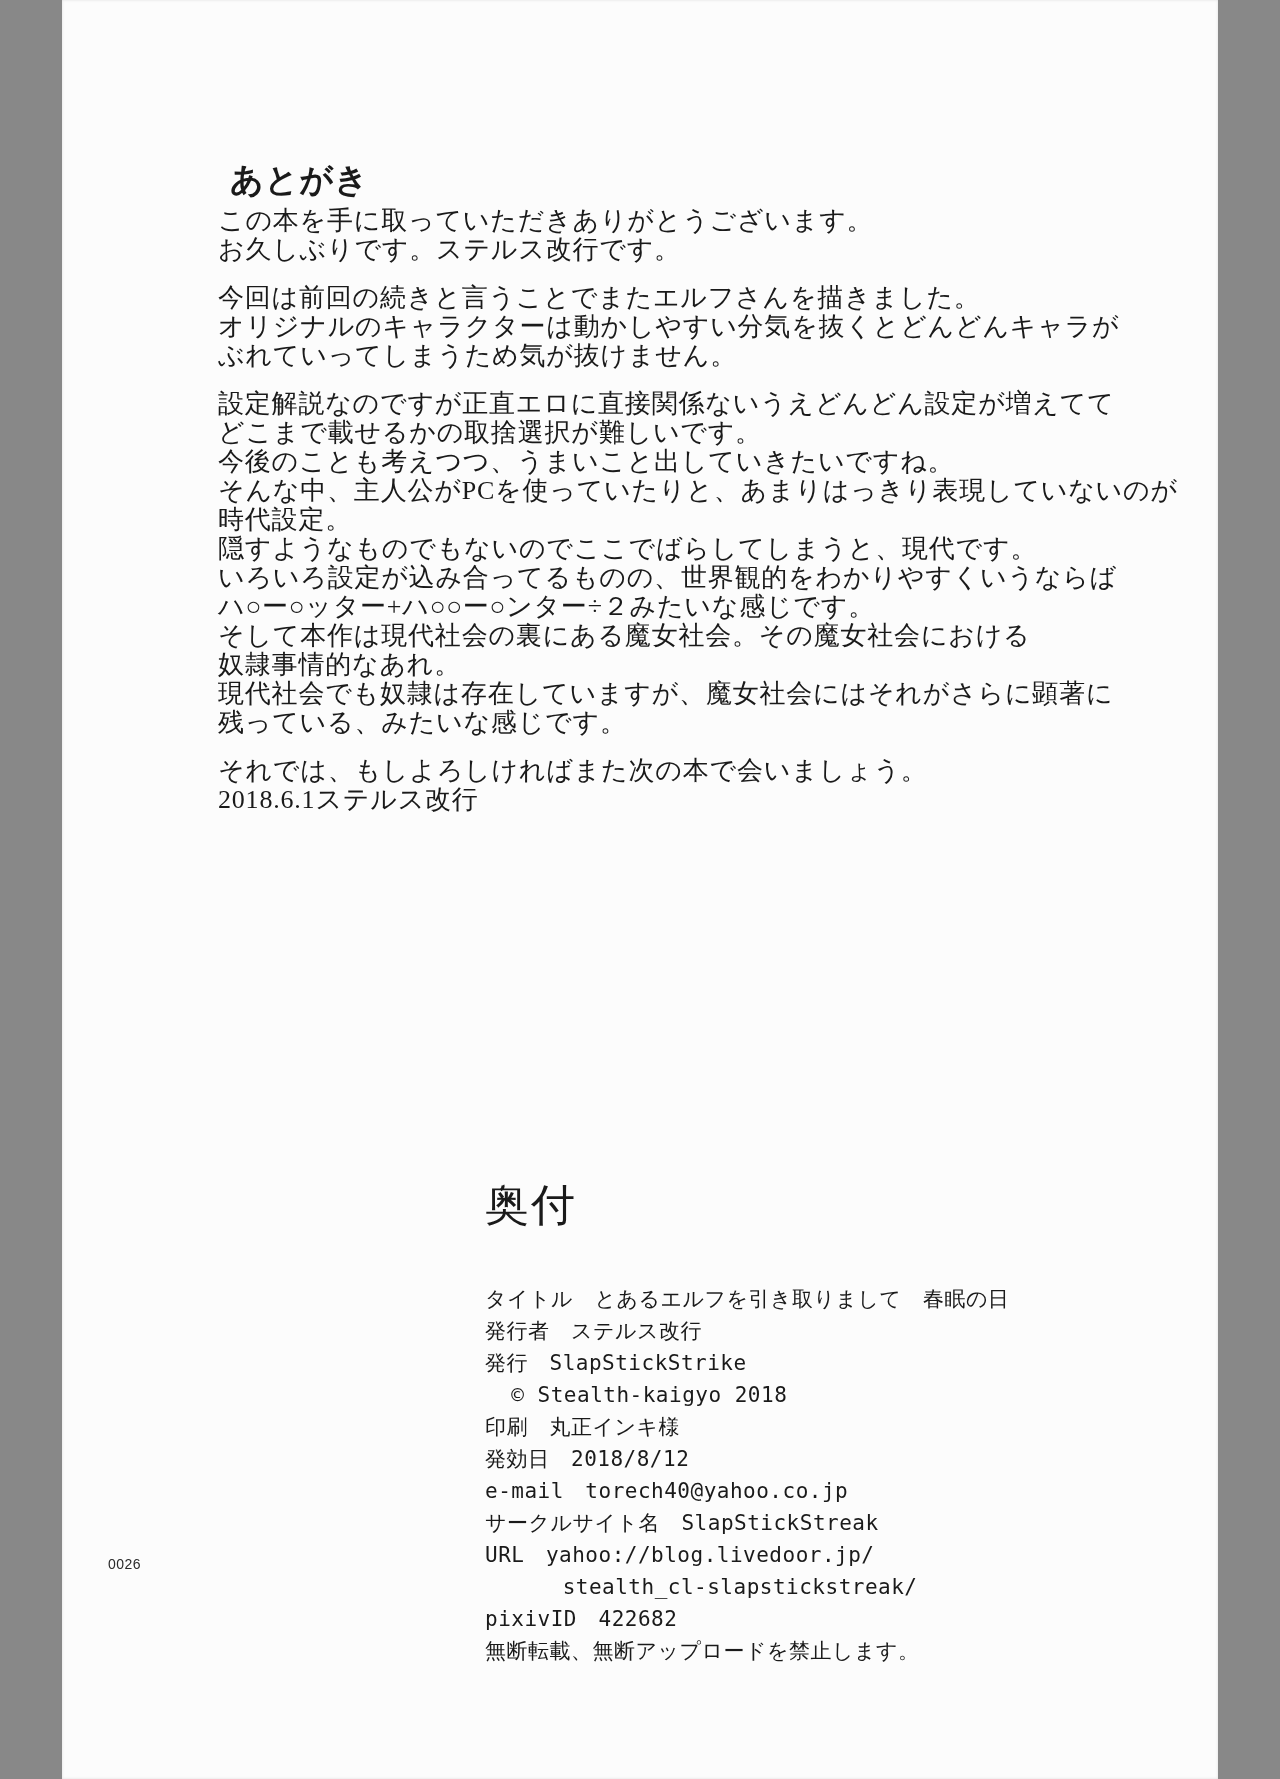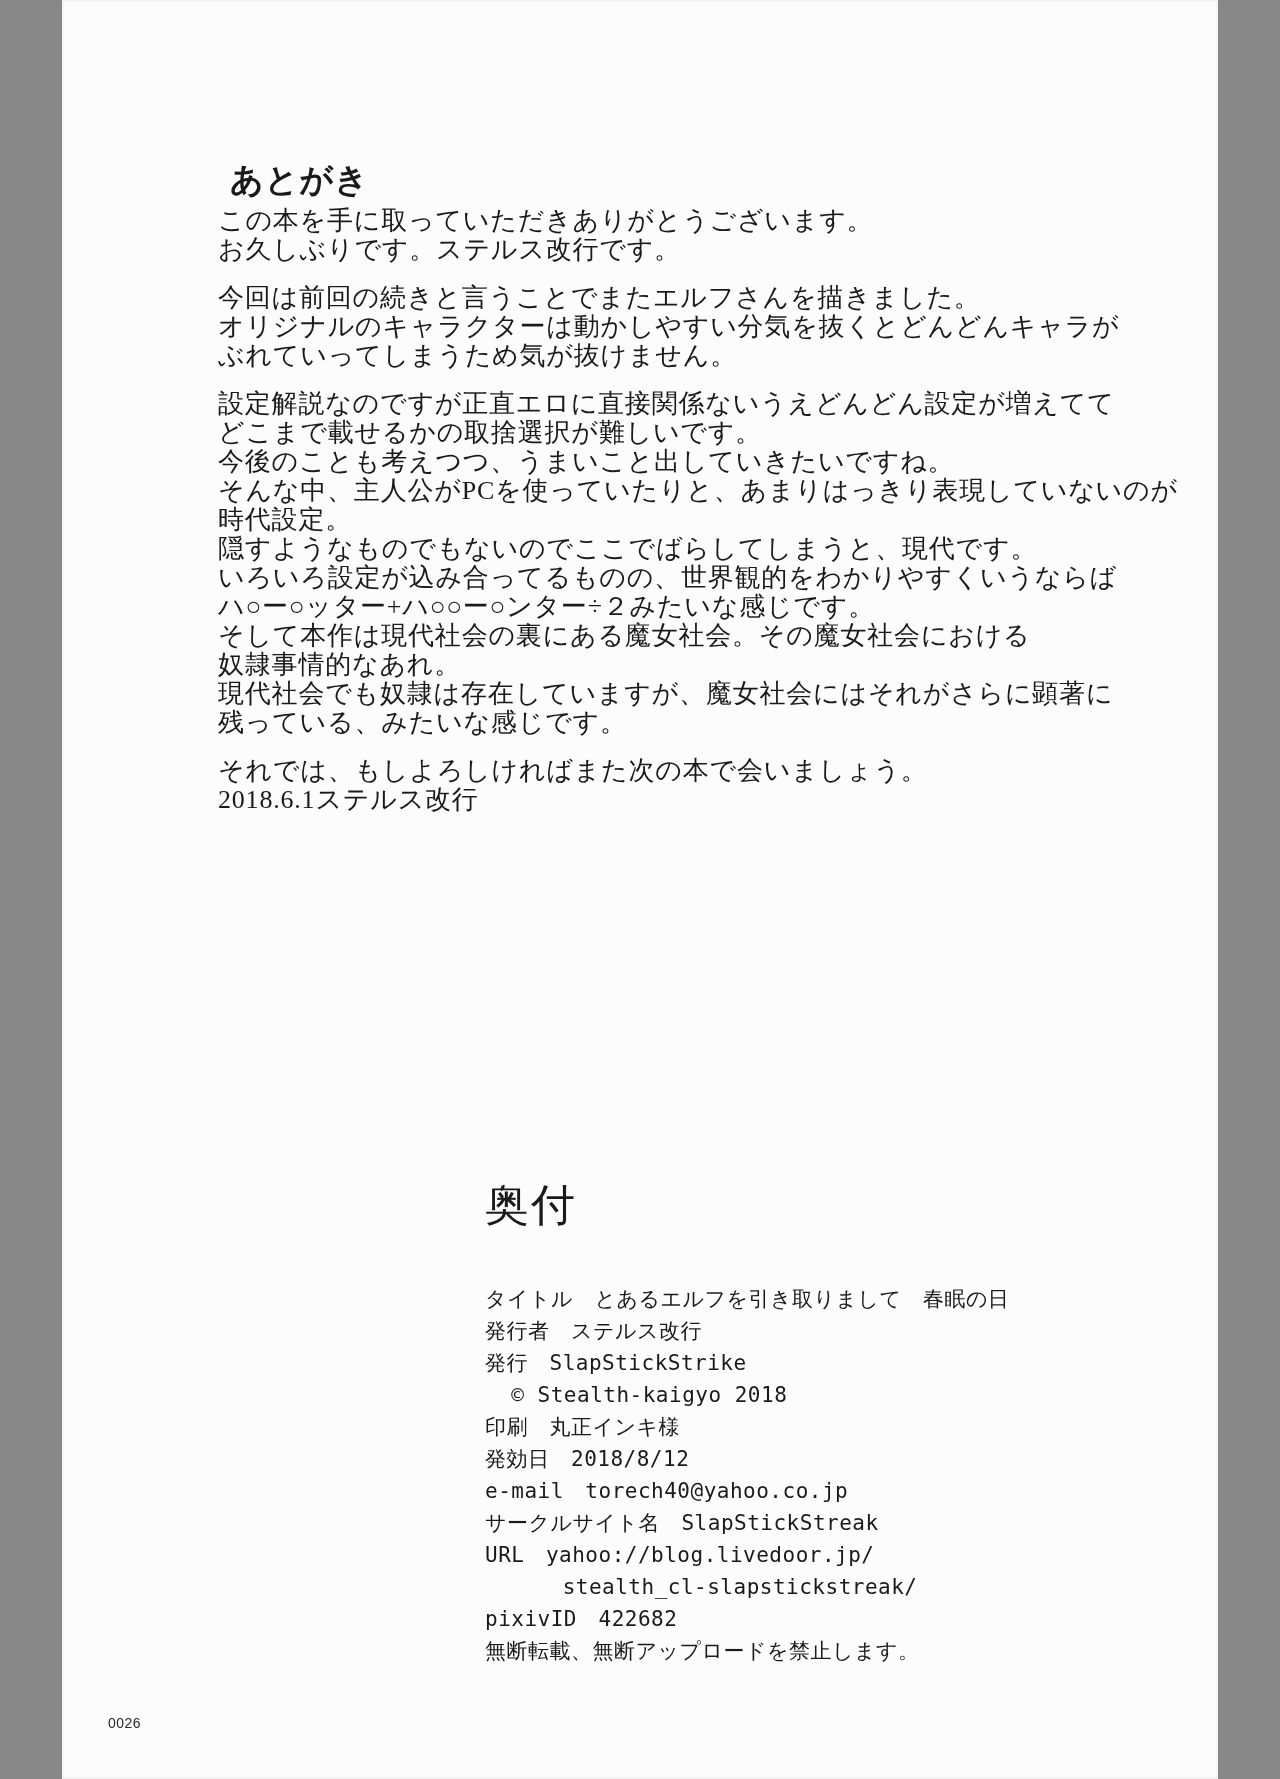--- a/index.html
+++ b/index.html
@@ -62,21 +62,21 @@
   }
   .colophon-lines .line {
     font-size: 21px;
     line-height: 32px;
     white-space: pre;
     letter-spacing: 0.5px;
   }
   .page-number {
     position: absolute;
     left: 46px;
-    top: 1715px;
+    top: 1556px;
     font-family: "Liberation Sans", "DejaVu Sans", sans-serif;
     font-size: 14px;
     color: #2a2a2a;
     letter-spacing: 0.5px;
   }
 </style>
 </head>
 <body>
 
 <div class="page">

